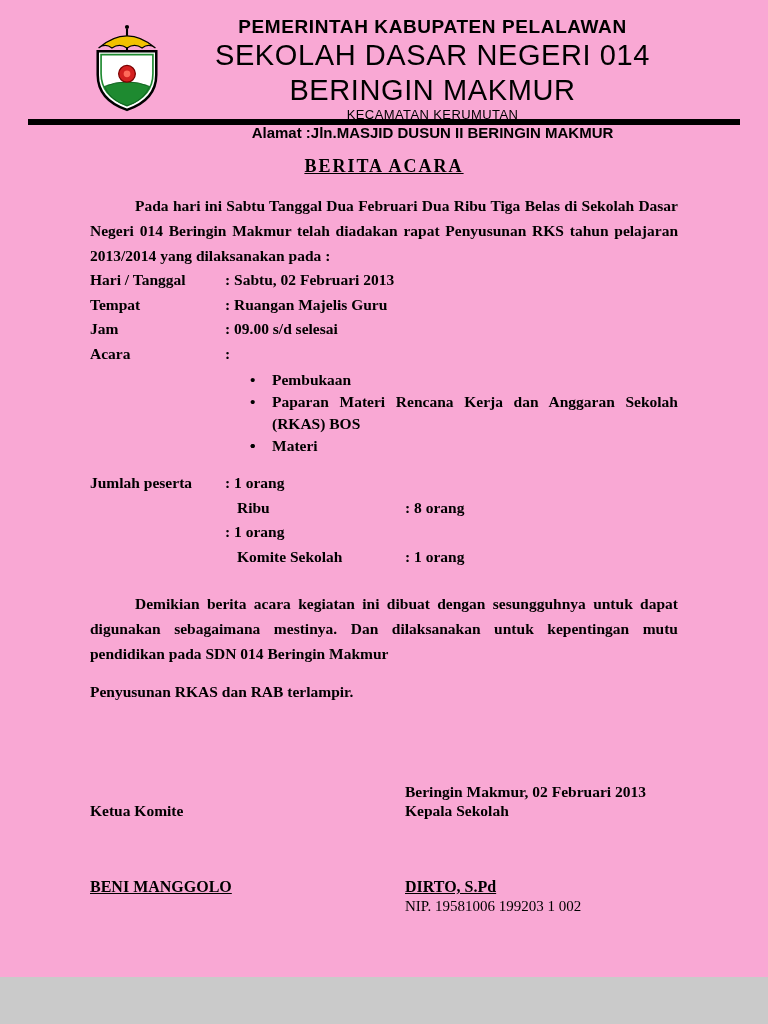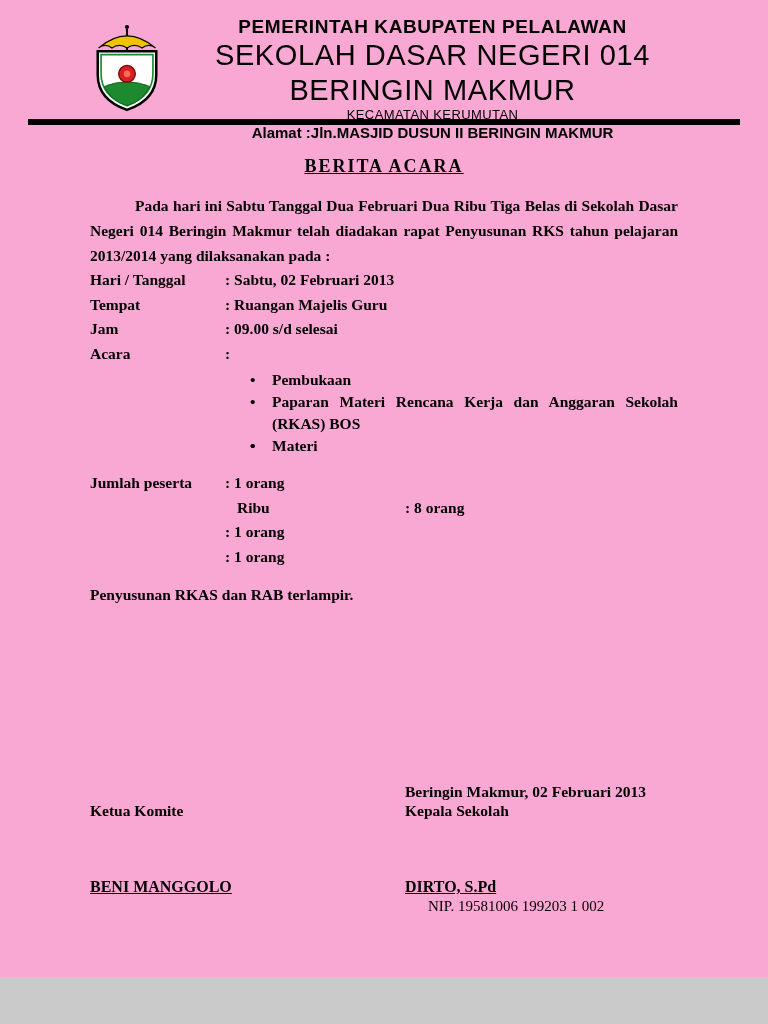--- a/index.html
+++ b/index.html
@@ -49,21 +49,21 @@
   .attachment { margin-top:13px; }
 
   
   .sig { position:absolute; font-size:15.5px; font-weight:bold; white-space:nowrap; }
   .sig-date  { left:405px; top:783px; }
   .sig-role-left  { left:90px;  top:802px; }
   .sig-role-right { left:405px; top:802px; }
   .sig-name { text-decoration:underline; font-size:16px; }
   .sig-name-left  { left:90px;  top:878px; }
   .sig-name-right { left:405px; top:878px; }
-  .sig-nip { left:405px; top:898px; font-weight:normal; font-size:15px;margin-left:23px; }
+  .sig-nip { left:405px; top:898px; font-weight:normal; font-size:15px; }
 
   .footer-bar { position:absolute; left:0; right:0; bottom:0; height:47px; background:#cacaca; }
 </style>
 </head>
 <body>
 
 <div class="page">
 
   <header class="letterhead">
     <div class="logo">
@@ -139,24 +139,26 @@
         <span class="p-label"></span>
         <span class="p-role indent">Ribu</span>
         <span class="p-count">: 8 orang</span>
       </div>
       <div class="p-row">
         <span class="p-label"></span>
         <span class="p-count">: 1 orang</span>
       </div>
       <div class="p-row">
         <span class="p-label"></span>
+        <span class="p-role indent">Komite Sekolah</span>
         <span class="p-count">: 1 orang</span>
       </div>
     </div>
 
+    <p class="closing">Demikian berita acara kegiatan ini dibuat dengan sesungguhnya untuk dapat digunakan sebagaimana mestinya. Dan dilaksanakan untuk kepentingan mutu pendidikan pada SDN 014 Beringin Makmur</p>
 
     <p class="attachment">Penyusunan RKAS dan RAB terlampir.</p>
   </main>
 
   <div class="sig sig-date">Beringin Makmur, 02 Februari 2013</div>
   <div class="sig sig-role-left">Ketua Komite</div>
   <div class="sig sig-role-right">Kepala Sekolah</div>
   <div class="sig sig-name sig-name-left">BENI MANGGOLO</div>
   <div class="sig sig-name sig-name-right">DIRTO, S.Pd</div>
   <div class="sig sig-nip">NIP. 19581006 199203 1 002</div>

